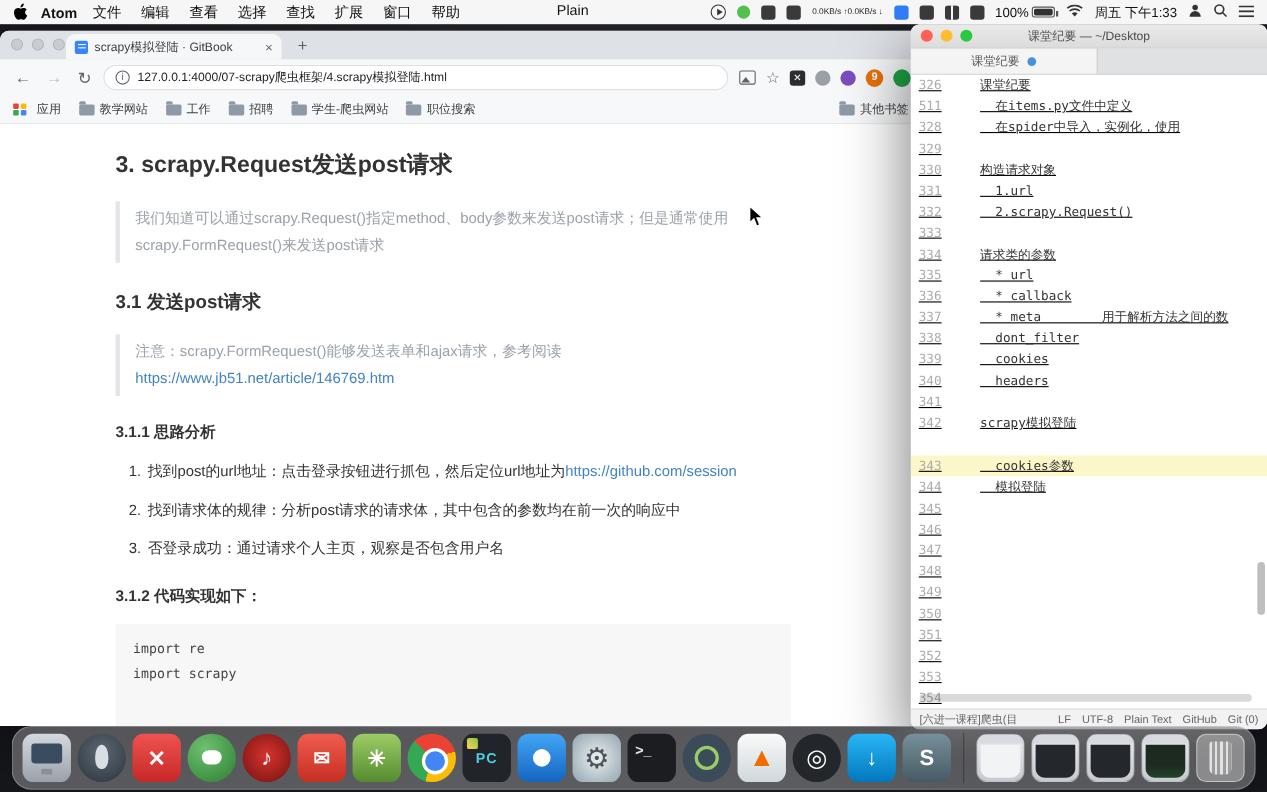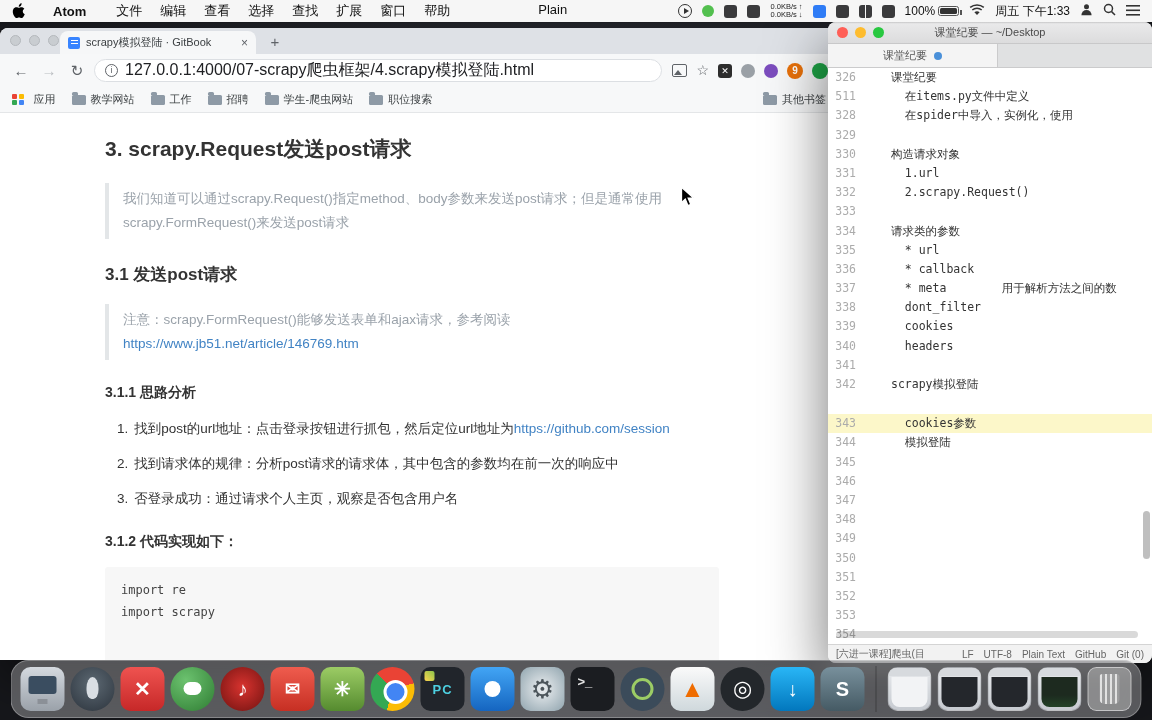--- a/index.html
+++ b/index.html
@@ -5,35 +5,35 @@
   :root{ --link:#4183c4; --hl:#fcf7c9; }
   *{box-sizing:border-box; margin:0; padding:0;}
   body{font-family:"Liberation Sans", sans-serif;}
   .screen{position:relative; width:1152px; height:720px; overflow:hidden;
           background:radial-gradient(ellipse at 50% 30%, #2b2d34 0%, #16171b 85%);}
 
   
   .menubar{position:absolute; top:0; left:0; right:0; height:22px; background:#f6f6f6;
            display:flex; align-items:center; padding:0 12px; z-index:30; font-size:13px; color:#111;
            box-shadow:0 0 2px rgba(0,0,0,.35);}
-  .mb-left{display:flex; align-items:center; gap:30px;}
+  .mb-left{display:flex; align-items:center; gap:14px;}
   .apple{display:inline-flex; margin-right:-2px;}
   .mb-app{font-weight:bold;}
   .mb-items{display:inline-flex; gap:18px;}
   .mb-item:last-child{margin-left:70px;}
   .mb-right{margin-left:auto; display:flex; align-items:center; gap:10px;}
   .play-circle{width:14px;height:14px;border:1.4px solid #333;border-radius:50%;position:relative;}
   .play-circle::after{content:"";position:absolute;left:4.5px;top:3px;border-left:5px solid #333;
       border-top:3.5px solid transparent;border-bottom:3.5px solid transparent;}
   .green-dot{width:12px;height:12px;border-radius:50%;background:#53c04f;}
   .mi-sq{width:13px;height:13px;border-radius:3px;background:#3a3a3c;display:inline-block;}
   .mi-blue{background:#2f7cf6;}
   .mi-grid{background:linear-gradient(90deg,#3a3a3c 45%,#f6f6f6 45% 55%,#3a3a3c 55%),
            linear-gradient(#3a3a3c 45%,#f6f6f6 45% 55%,#3a3a3c 55%);}
-  .net{font-size:7.5px; line-height:8px; color:#222; text-align:right; display:flex; flex-direction:column;}
+  .net{font-size:7.5px; line-height:8px; color:#222; text-align:right; display:flex; flex-direction:row;}
   .batt-wrap{display:flex;align-items:center;gap:3px;}
   .batt-pct{font-size:12px;}
   .batt{width:21px;height:10px;border:1px solid #555;border-radius:2.5px;position:relative;}
   .batt::before{content:"";position:absolute;inset:1px;background:#333;border-radius:1.5px;}
   .batt::after{content:"";position:absolute;right:-3.5px;top:2.5px;width:2px;height:5px;background:#555;}
   .clock{font-size:12px;}
 
   
   .bwin{position:absolute; left:0; top:28px; width:838px; height:632px; border-radius:8px 8px 0 0;
         overflow:hidden; box-shadow:0 18px 50px rgba(0,0,0,.5); display:flex; flex-direction:column;
@@ -50,21 +50,21 @@
   .btab-close{color:#5f6368; font-size:12px; cursor:default;}
   .bnewtab{margin-left:10px; margin-bottom:4px; font-size:15px; color:#5f6368; width:18px; text-align:center;}
   .burlbar{height:33px; background:#f7f8f9; display:flex; align-items:center; padding:0 10px; gap:6px;}
   .nav-ico{font-size:15px; color:#5f6368; width:22px; text-align:center;}
   .nav-fwd{color:#b9bdc1;}
   .omnibox{flex:1; height:23px; background:#fff; border:1px solid #dcdfe3; border-radius:12px;
            display:flex; align-items:center; padding:0 10px; gap:7px; min-width:0;}
   .info-i{width:13px;height:13px;border:1px solid #5f6368;border-radius:50%;color:#5f6368;
           font-size:9px;line-height:11px;text-align:center;flex:0 0 auto;}
   .info-i::after{content:"i";}
-  .url-text{font-size:16px; color:#202124; white-space:nowrap; overflow:hidden;}
+  .url-text{font-size:11px; color:#202124; white-space:nowrap; overflow:hidden;}
   .burl-icons{display:flex; align-items:center; gap:9px; margin-left:4px;}
   .ico-media{width:15px;height:13px;border:1.4px solid #5f6368;border-radius:2px;position:relative;}
   .ico-media::after{content:"";position:absolute;left:1px;bottom:1px;border-left:4px solid transparent;
           border-right:4px solid transparent;border-bottom:5px solid #5f6368;}
   .ico-star{font-size:14px;color:#5f6368;line-height:13px;}
   .ext-dark{width:14px;height:14px;border-radius:3px;background:#2d2d2d;color:#fff;font-size:9px;
           line-height:14px;text-align:center;}
   .ext-gray{width:14px;height:14px;border-radius:50%;background:#9aa0a6;}
   .ext-purple{width:14px;height:14px;border-radius:50%;background:#7c4dbe;}
   .badge-orange{width:16px;height:16px;border-radius:50%;background:#e8710a;color:#fff;font-size:10px;
@@ -107,21 +107,21 @@
         display:flex; align-items:center; position:relative; flex:0 0 auto;}
   .tl{display:flex; gap:7px; margin-left:9px; z-index:2;}
   .tl span{width:11px; height:11px; border-radius:50%;}
   .tl-red{background:#ff5f57;} .tl-yellow{background:#febc2e;} .tl-green{background:#28c840;}
   .atitle-text{position:absolute; left:0; right:0; text-align:center; font-size:11px; color:#4a4a4a;}
   .atabs{height:24px; background:#e0e1e2; border-bottom:1px solid #cbcbcc; display:flex; flex:0 0 auto;}
   .atab{width:170px; background:#f4f4f4; border-right:1px solid #cbcbcc; display:flex; align-items:center;
         justify-content:center; gap:7px; font-size:11px; color:#555;}
   .tab-dot{width:8px; height:8px; border-radius:50%; background:#4a90d9;}
   .aeditor{flex:1; position:relative; background:#fff; overflow:hidden;
-        font-family:"DejaVu Sans Mono", monospace;}
+        font-family:"DejaVu Sans Mono", monospace;text-decoration:underline;}
   .ed-line{display:flex; height:19.2px; line-height:19.2px; font-size:11.5px;}
   .ed-line.hl{background:var(--hl);margin-top:20px;}
   .ln{width:28px; text-align:right; color:#ababab; flex:0 0 auto;}
   .lt{white-space:pre; color:#333; padding-left:35px;}
   .ascroll-v{position:absolute; right:2px; top:443px; width:7px; height:48px;
         background:rgba(0,0,0,.25); border-radius:4px;}
   .ascroll-h{position:absolute; left:8px; right:14px; bottom:6px; height:7px;
         background:rgba(0,0,0,.15); border-radius:4px;}
   .astatus{height:19px; background:#f2f2f2; border-top:1px solid #d4d4d4; display:flex; align-items:center;
         padding:0 8px; font-size:10px; color:#666; flex:0 0 auto;}

